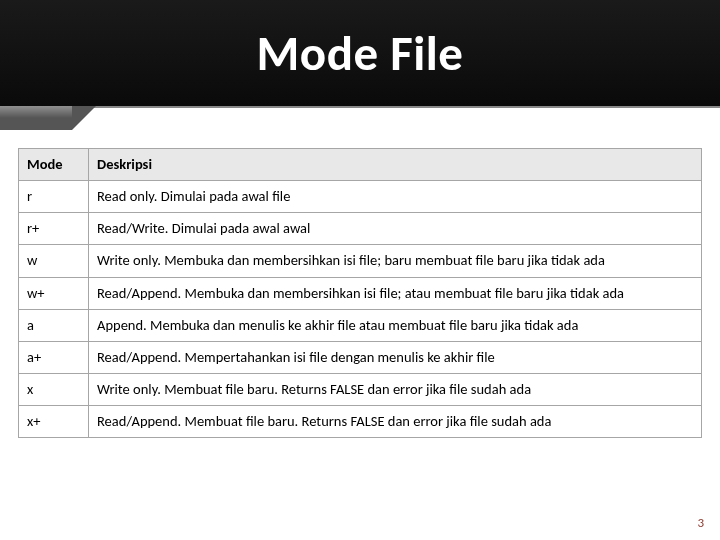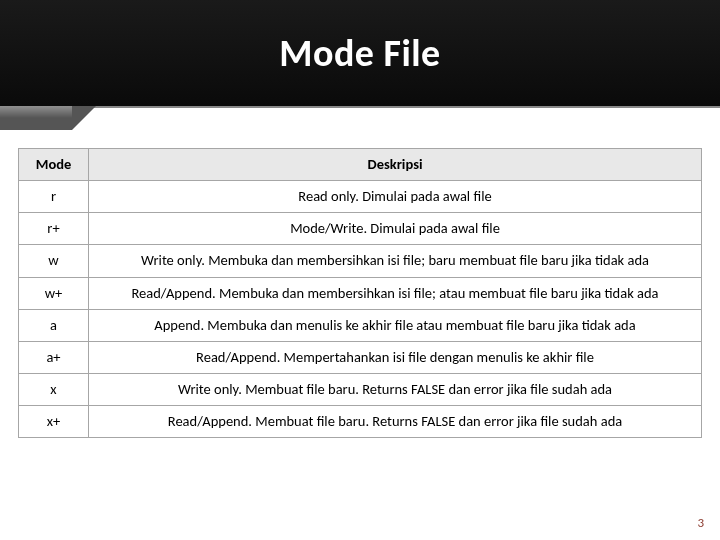--- a/index.html
+++ b/index.html
@@ -14,21 +14,21 @@
     width: 100%;
     height: 108px;
     background: linear-gradient(to bottom, #1a1a1a 0%, #0a0a0a 100%);
     border-bottom: 2px solid #888;
     display: flex;
     align-items: center;
     justify-content: center;
   }
   .title-bar h1 {
     color: #ffffff;
-    font-size: 38px;
+    font-size: 49px;
     font-weight: 700;
     letter-spacing: 0.5px;
   }
   .corner-tab {
     position: absolute;
     left: 0;
     bottom: -24px;
     width: 72px;
     height: 24px;
     background: #555;
@@ -57,21 +57,21 @@
     width: 100%;
     border-collapse: collapse;
     table-layout: fixed;
     font-size: 14.5px;
     color: #000;
   }
   table.modes col.c-mode { width: 70px; }
   table.modes th, table.modes td {
     border: 1px solid #a6a6a6;
     padding: 6px 8px 7px 8px;
-    text-align: center;
+    text-align: left;
     vertical-align: top;
     line-height: 1.25;
   }
   table.modes thead th {
     background: #e8e8e8;
     font-weight: 700;
   }
   table.modes tbody td {
     background: #ffffff;
   }
@@ -109,21 +109,21 @@
         <th>Deskripsi</th>
       </tr>
     </thead>
     <tbody>
       <tr>
         <td class="mode-cell">r</td>
         <td>Read only. Dimulai pada awal file</td>
       </tr>
       <tr>
         <td class="mode-cell">r+</td>
-        <td>Mode/Write. Dimulai pada awal file</td>
+        <td>Read/Write. Dimulai pada awal awal</td>
       </tr>
       <tr>
         <td class="mode-cell">w</td>
         <td>Write only. Membuka dan membersihkan isi file; baru membuat file baru jika tidak ada</td>
       </tr>
       <tr>
         <td class="mode-cell">w+</td>
         <td>Read/Append. Membuka dan membersihkan isi file; atau membuat file baru jika tidak ada</td>
       </tr>
       <tr>

